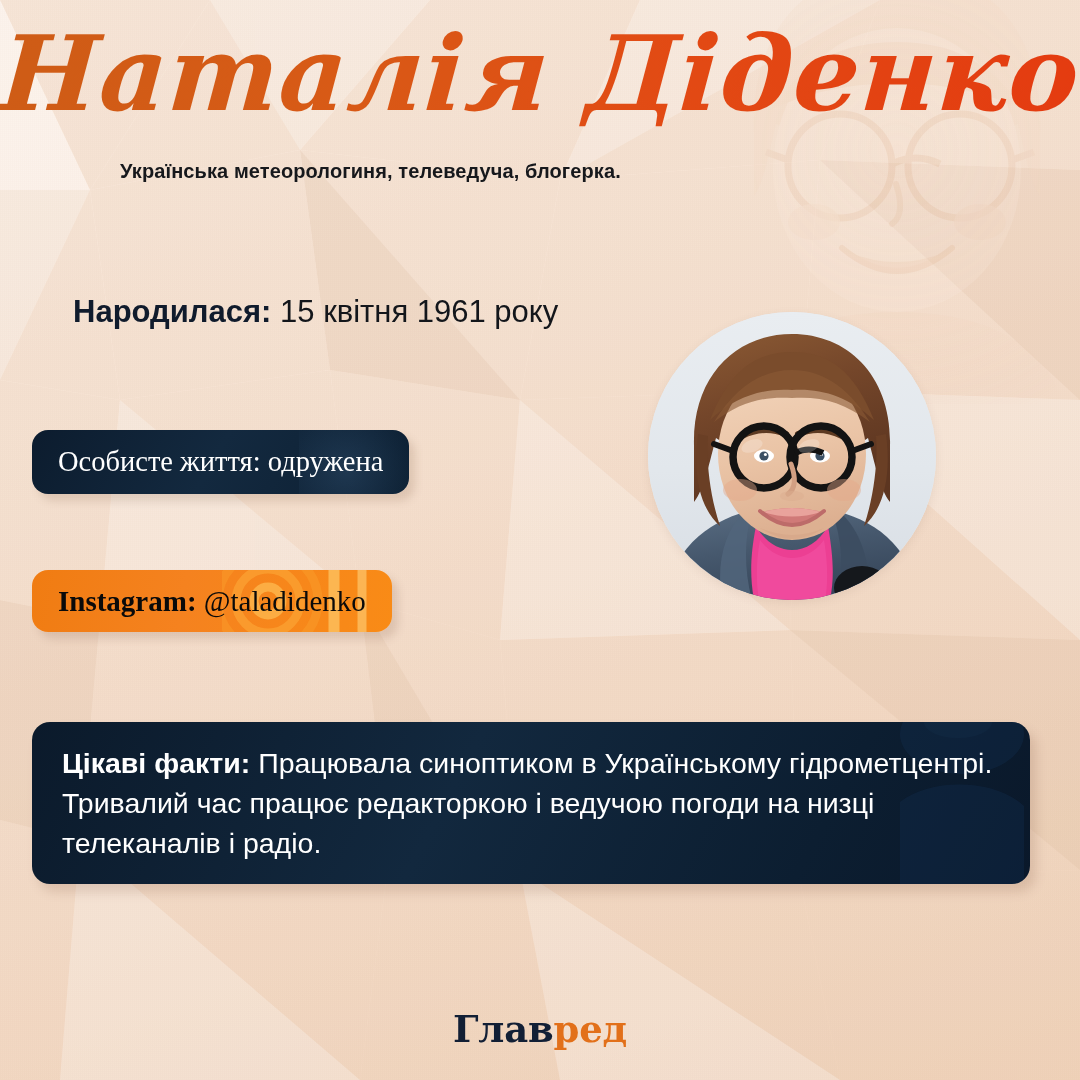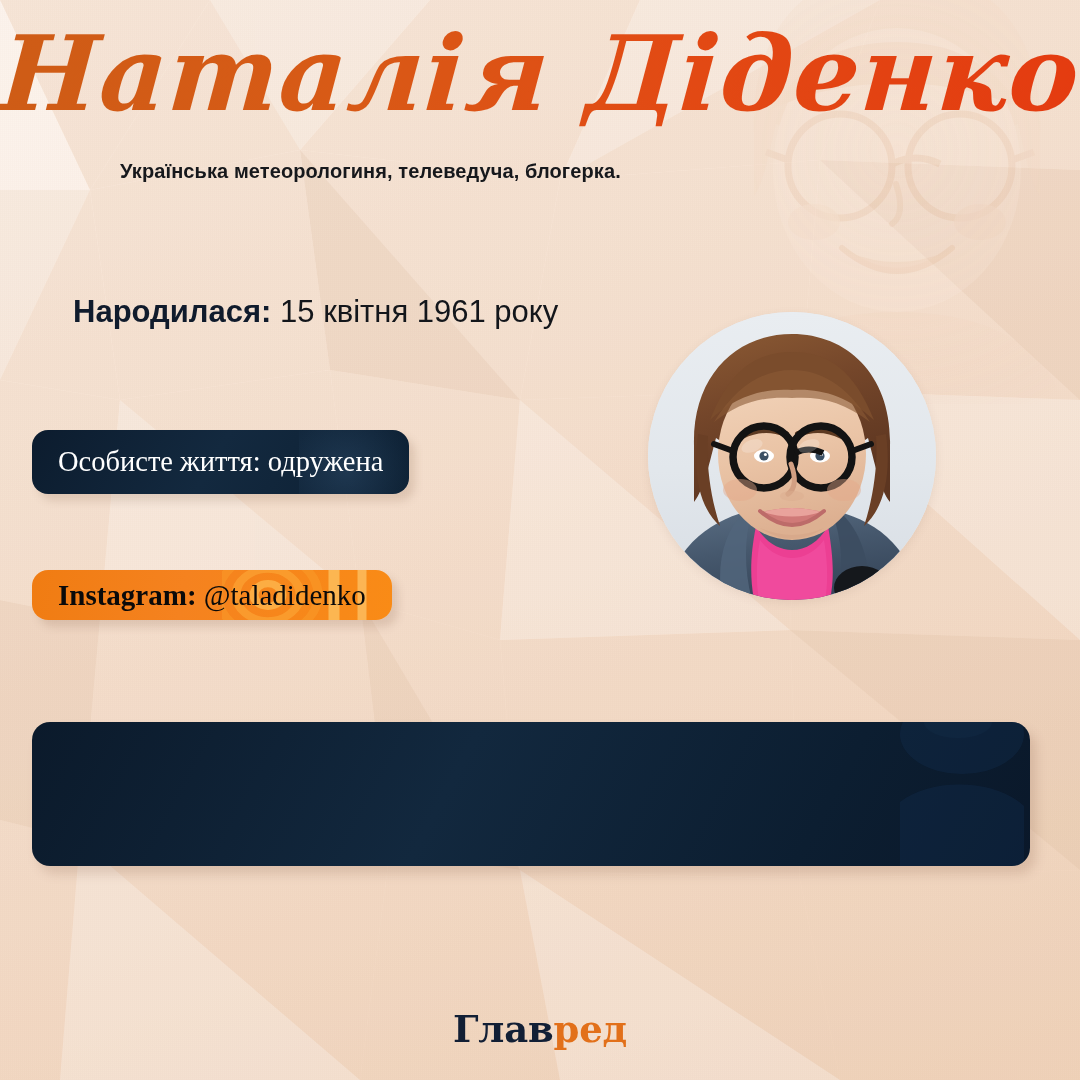--- a/index.html
+++ b/index.html
@@ -139,21 +139,21 @@
     width: 120px;
     height: 120px;
     background: radial-gradient(circle at 40% 60%, rgba(90,135,180,.20), rgba(90,135,180,0) 68%);
     z-index: 1;
     pointer-events: none;
   }
 
   .pill-instagram {
     top: 570px;
     left: 32px;
-    height: 50px;
+    height: 62px;
     padding: 0 26px;
     background: linear-gradient(100deg, #F07C12 0%, #F5821F 42%, #F98B16 100%);
   }
   .pill-instagram .ig-rings {
     position: absolute;
     top: 0; right: 0;
     width: 170px; height: 100%;
     z-index: 1;
     pointer-events: none;
   }
@@ -363,20 +363,24 @@
   <div class="facts">
     <span class="wm">
       <svg viewBox="0 0 260 240" aria-hidden="true">
         <g fill="#16345A" opacity=".55">
           <ellipse cx="182" cy="52" rx="62" ry="40"></ellipse>
           <path d="M120 120 C150 96 214 96 244 124 L244 240 L120 240 Z"></path>
           <ellipse cx="178" cy="40" rx="34" ry="16" fill="#1D4269"></ellipse>
         </g>
       </svg>
     </span>
+    <div class="body">
+      <span class="lbl">Цікаві факти:</span>
+      <span class="val">Працювала синоптиком в Українському гідрометцентрі. Тривалий час працює редакторкою і ведучою погоди на низці телеканалів і радіо.</span>
+    </div>
   </div>
 
   <div class="portrait">
     <svg viewBox="0 0 288 288" aria-hidden="true">
       <defs>
         <linearGradient id="bgGrad" x1="0" y1="0" x2="0" y2="1">
           <stop offset="0%" stop-color="#E9EDF1"></stop>
           <stop offset="55%" stop-color="#E2E7EC"></stop>
           <stop offset="100%" stop-color="#D7DDE4"></stop>
         </linearGradient>

